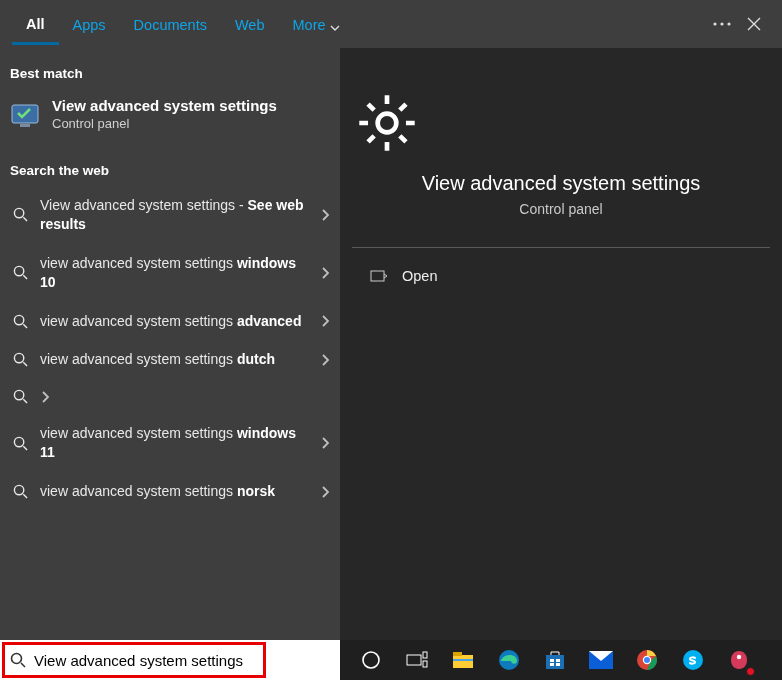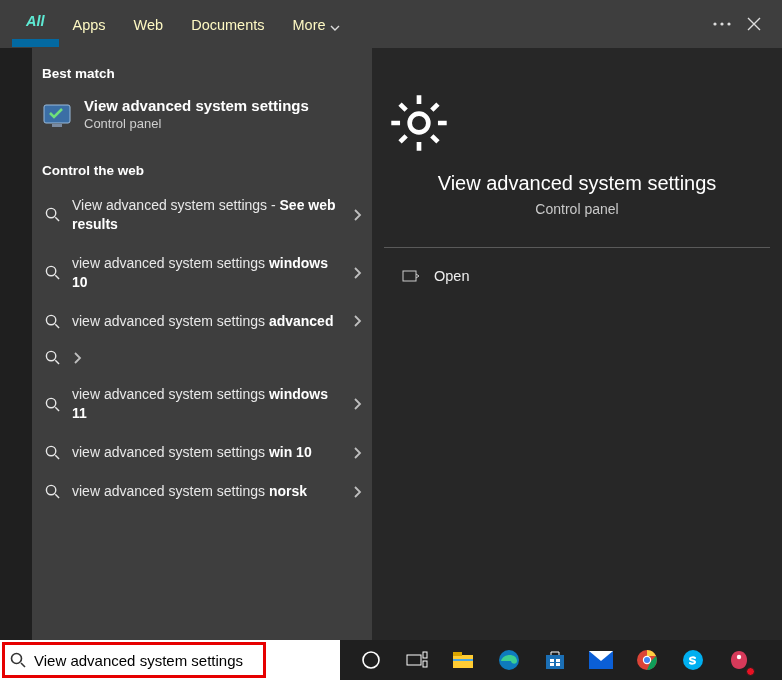--- a/index.html
+++ b/index.html
@@ -1,26 +1,26 @@
 <!DOCTYPE html>
 <html><head>
 <meta charset="utf-8">
 <style>
   * { margin:0; padding:0; box-sizing:border-box; font-family:"Segoe UI",Arial,sans-serif; }
   body { width:782px; height:680px; background:#1f1f1f; color:#fff; overflow:hidden; position:relative; }
 
   
   .tabbar { height:48px; display:flex; align-items:center; padding:0 12px; background:#3e3e3e; }
-  .tab { padding:12px 14px 10px; font-size:14.5px; color:#fef9c3; cursor:pointer; }
-  .tab.active { border-bottom:8px solid #0369a1; font-weight:600; color:#5eead4;font-style:italic; }
+  .tab { padding:12px 14px 10px; font-size:14.5px; color:#0ea5e9; cursor:pointer; }
+  .tab.active { border-bottom:3px solid #0369a1; font-weight:600; color:#ffffff; }
   .tab-more { display:flex; align-items:flex-end; gap:4px; }
   .spacer { flex:1; }
   .tb-icon { width:32px; height:32px; display:flex; align-items:center; justify-content:center; color:#ddd; cursor:pointer; }
 
-  .main { display:flex; height:592px;padding-left:32px; }
+  .main { display:flex; height:592px; }
   .left { width:340px; background:#3e3e3e; overflow-y:auto; }
   .right { flex:1; background:#272727; padding:12px; display:flex; flex-direction:column; }
 
   .section-h { font-size:13.5px; font-weight:600; padding:18px 10px 8px; color:#fff; }
 
   .best { display:flex; gap:10px; padding:8px 10px 14px; align-items:flex-start; }
   .best-icon { width:32px; height:26px; margin-top:4px; }
   .best-title { font-size:15px; font-weight:600; }
   .best-sub { font-size:13px; color:#cfcfcf; margin-top:2px; }
 
@@ -53,22 +53,22 @@
   .left::-webkit-scrollbar{width:0}
 
   svg { display:block; }
 </style>
 </head>
 <body>
 
 <div class="tabbar">
   <div class="tab active">All</div>
   <div class="tab">Apps</div>
+  <div class="tab">Documents</div>
   <div class="tab">Web</div>
-  <div class="tab">Documents</div>
   <div class="tab tab-more">
     <span>More</span>
     <svg width="10" height="10" viewBox="0 0 10 10">
         <path d="M1 3l4 4 4-4" stroke="#ddd" stroke-width="1.4" fill="none"></path>
       </svg>
   </div>
   <div class="spacer"></div>
   <div class="tb-icon">
     <svg width="18" height="4" viewBox="0 0 18 4">
         <circle cx="2" cy="2" r="1.6" fill="#ddd"></circle>
@@ -94,21 +94,21 @@
           <rect x="10" y="23" width="10" height="3" fill="#7a8aa0"></rect>
           <path d="M8 12l4 4 8-8" stroke="#6fe07a" stroke-width="2.5" fill="none"></path>
         </svg>
       </div>
       <div>
         <div class="best-title">View advanced system settings</div>
         <div class="best-sub">Control panel</div>
       </div>
     </div>
 
-    <div class="section-h">Control the web</div>
+    <div class="section-h">Search the web</div>
     <div id="results">
         <div class="row">
           <span class="ricon">
             <svg width="15" height="15" viewBox="0 0 16 16">
               <circle cx="6.5" cy="6.5" r="5" stroke="#e8e8e8" stroke-width="1.5" fill="none"></circle>
               <path d="M11 11l4 4" stroke="#e8e8e8" stroke-width="1.5"></path>
             </svg>
           </span>
           <span class="rtext">View advanced system settings - <b>See web results</b></span>
           <span class="chev">
@@ -145,48 +145,48 @@
             </svg>
           </span>
         </div>
         <div class="row">
           <span class="ricon">
             <svg width="15" height="15" viewBox="0 0 16 16">
               <circle cx="6.5" cy="6.5" r="5" stroke="#e8e8e8" stroke-width="1.5" fill="none"></circle>
               <path d="M11 11l4 4" stroke="#e8e8e8" stroke-width="1.5"></path>
             </svg>
           </span>
+          <span class="rtext">view advanced system settings <b>dutch</b></span>
+          <span class="chev">
+            <svg width="10" height="14" viewBox="0 0 10 14">
+              <path d="M3 2l5 5-5 5" stroke="#bfbfbf" stroke-width="1.8" fill="none"></path>
+            </svg>
+          </span>
+        </div>
+        <div class="row">
+          <span class="ricon">
+            <svg width="15" height="15" viewBox="0 0 16 16">
+              <circle cx="6.5" cy="6.5" r="5" stroke="#e8e8e8" stroke-width="1.5" fill="none"></circle>
+              <path d="M11 11l4 4" stroke="#e8e8e8" stroke-width="1.5"></path>
+            </svg>
+          </span>
           <span class="chev">
             <svg width="10" height="14" viewBox="0 0 10 14">
               <path d="M3 2l5 5-5 5" stroke="#bfbfbf" stroke-width="1.8" fill="none"></path>
             </svg>
           </span>
         </div>
         <div class="row">
           <span class="ricon">
             <svg width="15" height="15" viewBox="0 0 16 16">
               <circle cx="6.5" cy="6.5" r="5" stroke="#e8e8e8" stroke-width="1.5" fill="none"></circle>
               <path d="M11 11l4 4" stroke="#e8e8e8" stroke-width="1.5"></path>
             </svg>
           </span>
           <span class="rtext">view advanced system settings <b>windows 11</b></span>
-          <span class="chev">
-            <svg width="10" height="14" viewBox="0 0 10 14">
-              <path d="M3 2l5 5-5 5" stroke="#bfbfbf" stroke-width="1.8" fill="none"></path>
-            </svg>
-          </span>
-        </div>
-        <div class="row">
-          <span class="ricon">
-            <svg width="15" height="15" viewBox="0 0 16 16">
-              <circle cx="6.5" cy="6.5" r="5" stroke="#e8e8e8" stroke-width="1.5" fill="none"></circle>
-              <path d="M11 11l4 4" stroke="#e8e8e8" stroke-width="1.5"></path>
-            </svg>
-          </span>
-          <span class="rtext">view advanced system settings <b>win 10</b></span>
           <span class="chev">
             <svg width="10" height="14" viewBox="0 0 10 14">
               <path d="M3 2l5 5-5 5" stroke="#bfbfbf" stroke-width="1.8" fill="none"></path>
             </svg>
           </span>
         </div>
         <div class="row">
           <span class="ricon">
             <svg width="15" height="15" viewBox="0 0 16 16">
               <circle cx="6.5" cy="6.5" r="5" stroke="#e8e8e8" stroke-width="1.5" fill="none"></circle>

